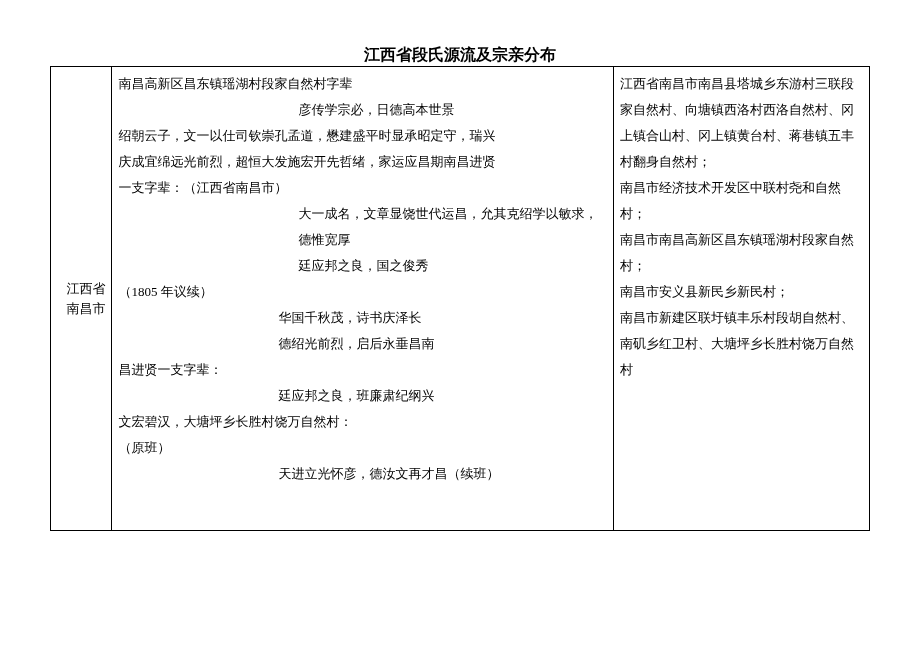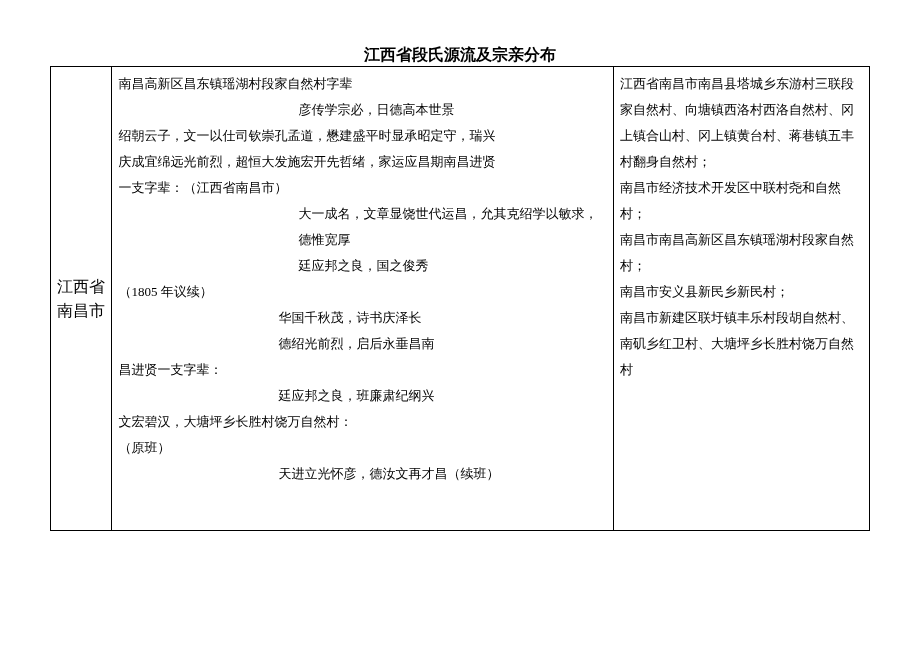--- a/index.html
+++ b/index.html
@@ -35,23 +35,23 @@
     .tbl th {
       text-align: center;
       font-size: 14px;
       font-weight: bold;
       padding: 6px 4px;
     }
     .col-city { width: 60px; }
     .col-origin { width: 490px; }
     .col-dist { width: 250px; }
     .city-cell {
-      text-align: left;
+      text-align: right;
       vertical-align: middle !important;
-      font-size: 16px;
+      font-size: 13px;
       font-weight: bold;
       line-height: 1.5;
     }
     .origin-cell {
       line-height: 2.0;
       font-size: 13px;
       height: 455px;
     }
     .dist-cell {
       line-height: 2.0;

